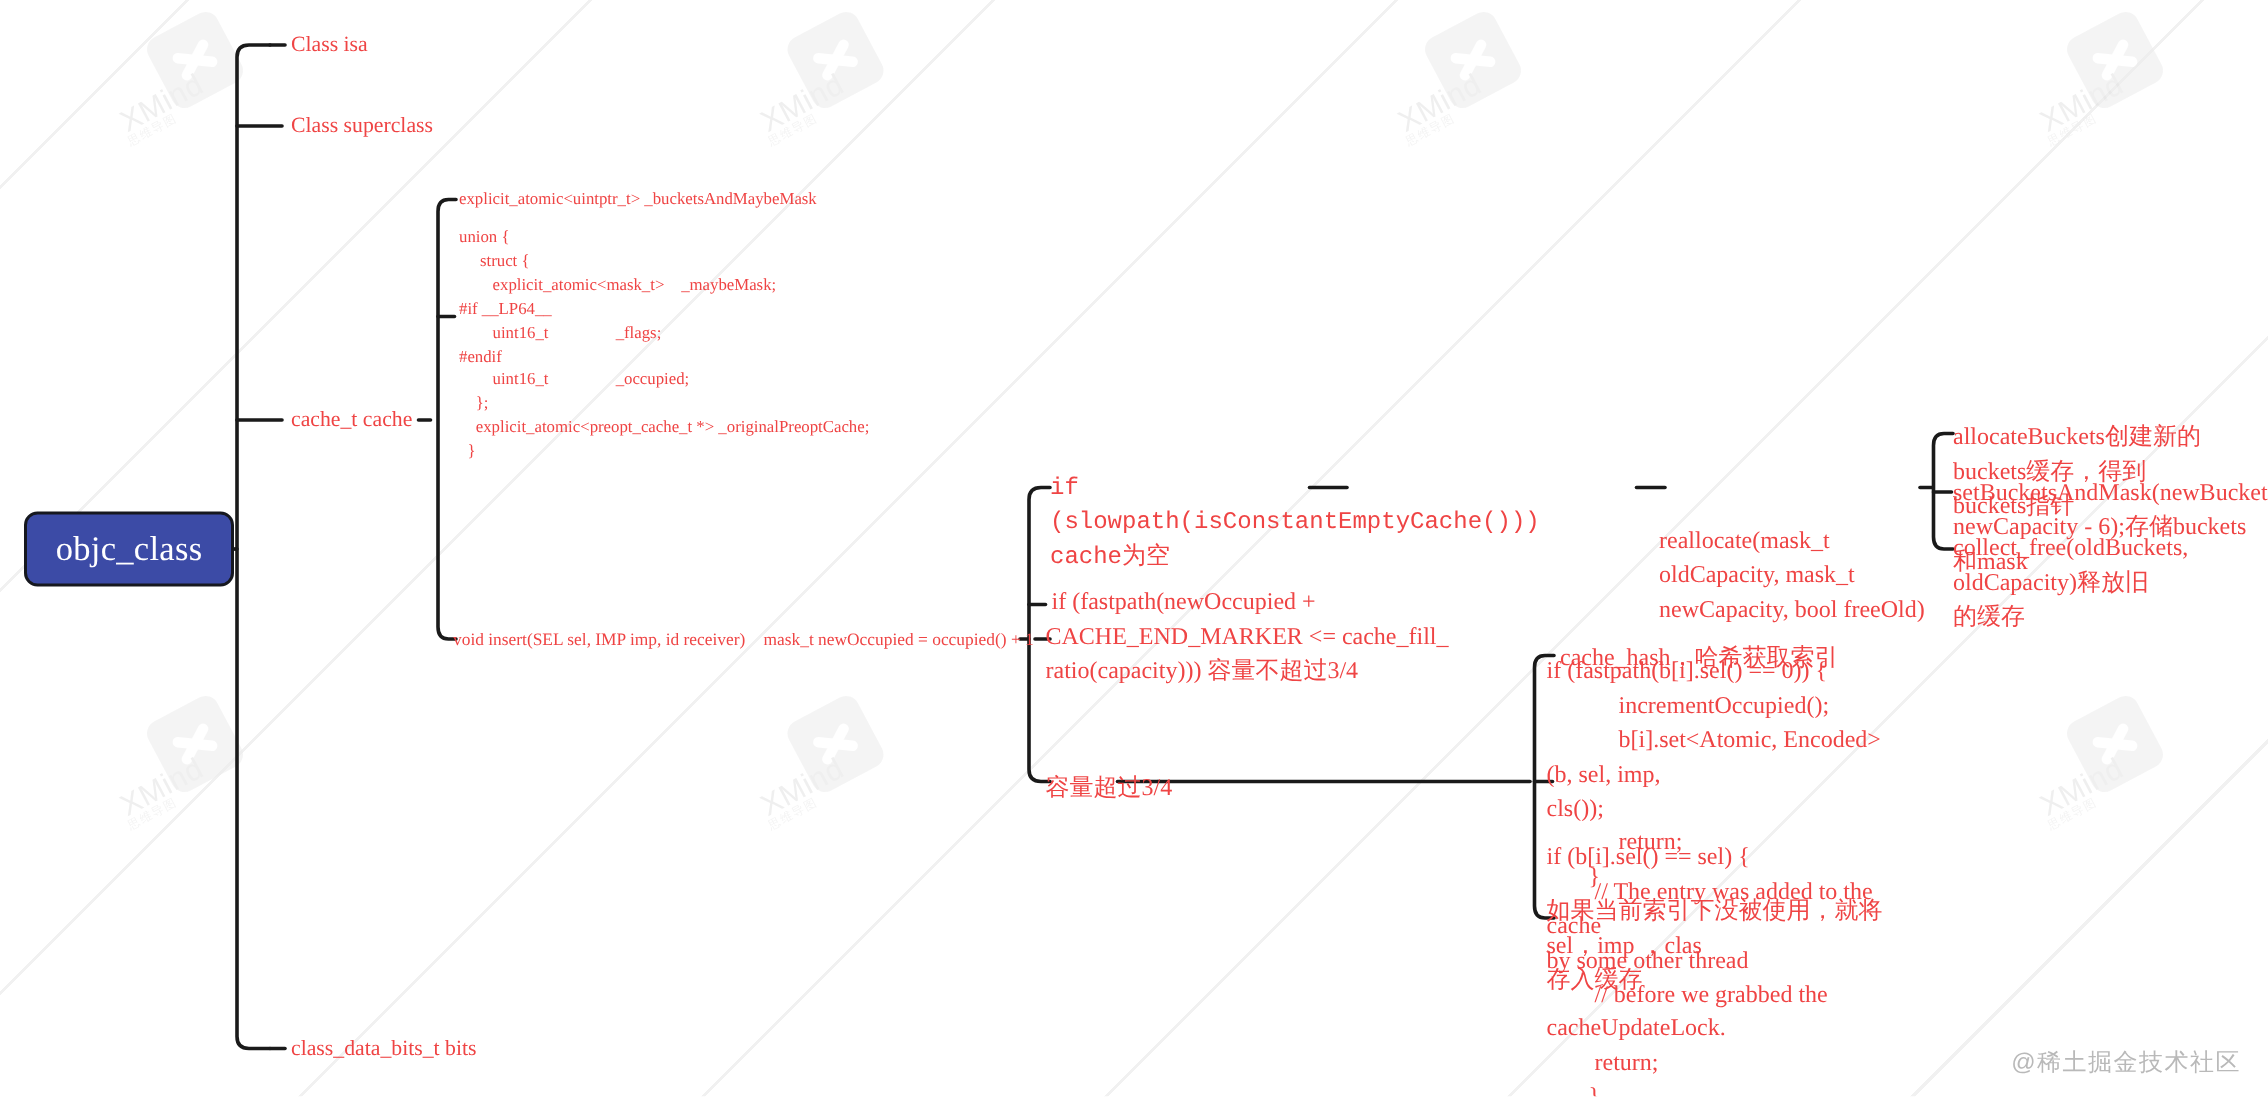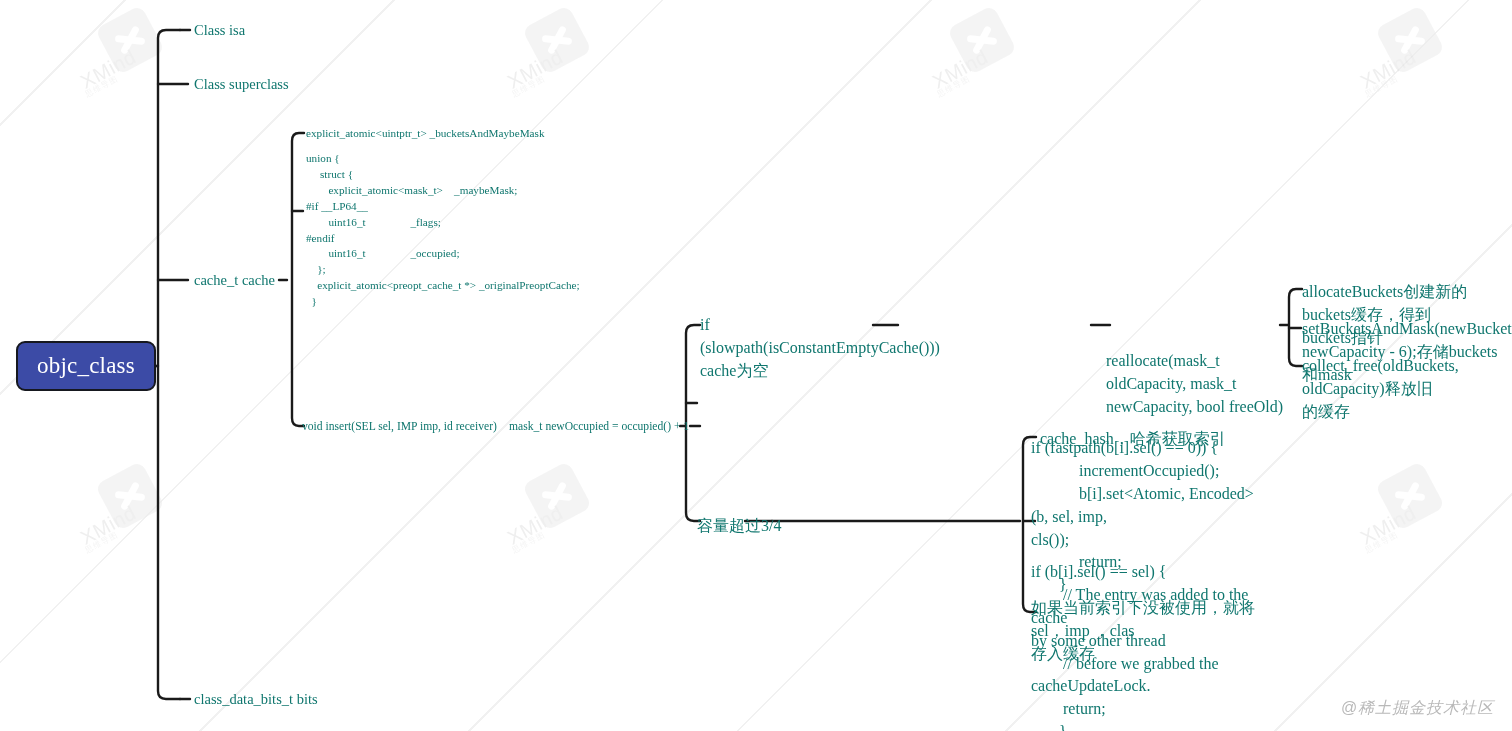--- a/index.html
+++ b/index.html
@@ -104,21 +104,21 @@
   }
 
   
   #nodes {
     position: absolute;
     inset: 0;
     z-index: 2;
   }
   .node {
     position: absolute;
-    color: #0f766e;
+    color: #ef4444;
     white-space: pre-wrap;
   }
   .node-root {
     background: #3c4ba6;
     border: 2.5px solid #16181f;
     border-radius: 9px;
     color: #ffffff;
     display: flex;
     align-items: center;
     justify-content: center;
@@ -146,21 +146,20 @@
   
   .credit {
     position: absolute;
     right: 18px;
     bottom: 12px;
     color: #b9b9b9;
     font-size: 16px;
     font-family: "Liberation Sans", sans-serif;
     letter-spacing: 1px;
     z-index: 3;
-    font-style: italic;
   }
 </style>
 </head>
 <body>
 
 <div id="canvas">
 
   <div id="watermarks">
     <div class="wm-diag"></div>
 
@@ -270,23 +269,25 @@
 #endif
         uint16_t                _occupied;
     };
     explicit_atomic&lt;preopt_cache_t *&gt; _originalPreoptCache;
   }</div>
 
     <div class="node node-mid" style="left:302px; top:419px; width:200px;">void insert(SEL sel, IMP imp, id receiver)</div>
 
     <div class="node node-mid" style="left:509px; top:419px; width:175px; text-align:left; white-space:nowrap;">mask_t newOccupied = occupied() + 1</div>
 
-    <div class="node node-small" style="left:700px; top:314px; width:180px;">if (slowpath(isConstantEmptyCache()))
+    <div class="node node-small" style="left:700px; top:314px; width:180px;font-family:Liberation Mono, monospace;">if (slowpath(isConstantEmptyCache()))
 cache为空</div>
 
+    <div class="node node-small" style="left:697px; top:391px; width:300px;"> if (fastpath(newOccupied + CACHE_END_MARKER &lt;= cache_fill_
+ratio(capacity))) 容量不超过3/4</div>
 
     <div class="node node-small" style="left:697px; top:515px; width:120px;">容量超过3/4</div>
 
 
     <div class="node node-small" style="left:1106px; top:318px; width:180px;margin-top:32px;">reallocate(mask_t oldCapacity, mask_t
 newCapacity, bool freeOld)</div>
 
     <div class="node node-small" style="left:1302px; top:281px; width:200px;">allocateBuckets创建新的buckets缓存，得到
 buckets指针</div>
 

